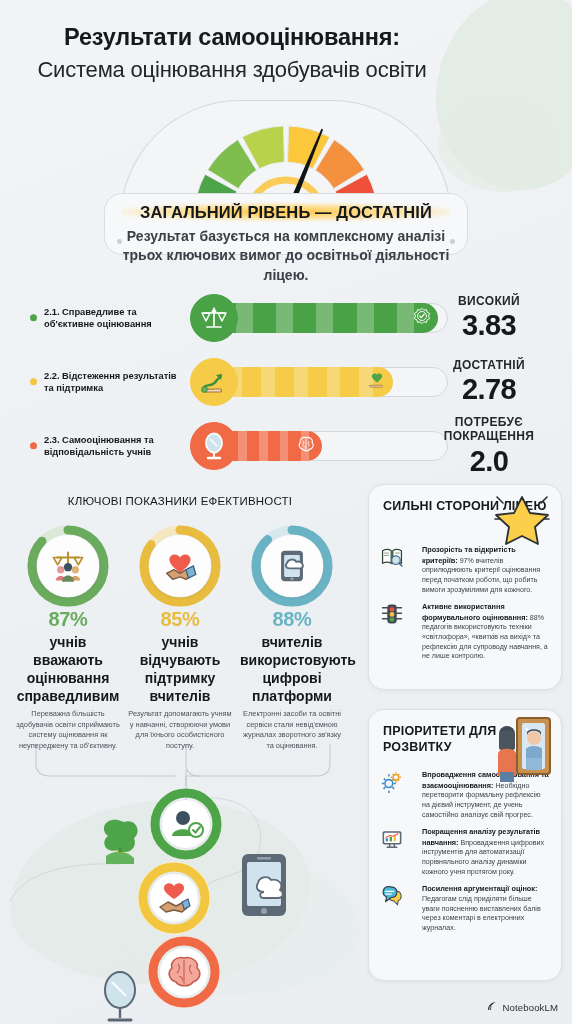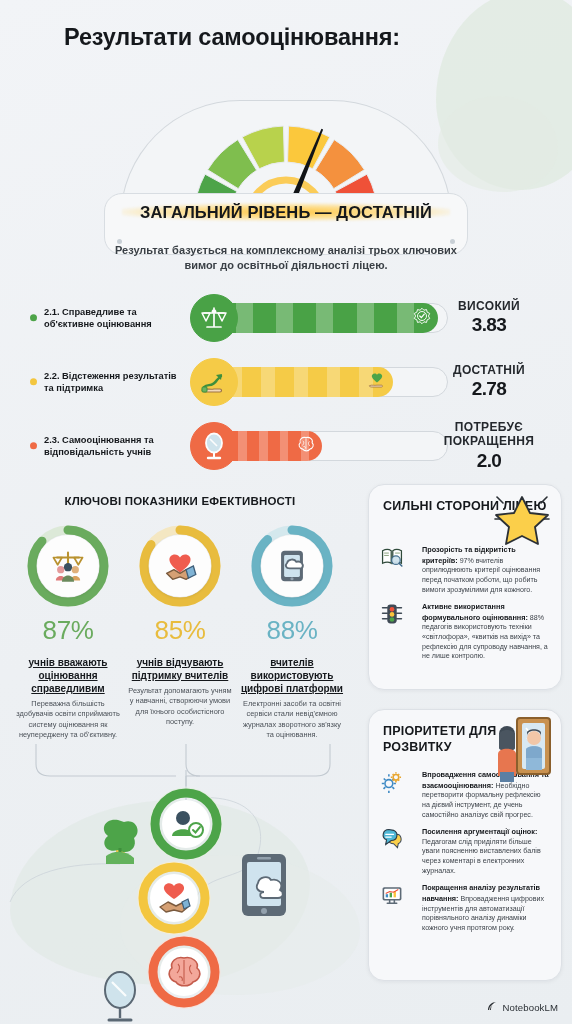--- a/index.html
+++ b/index.html
@@ -56,21 +56,21 @@
     position:relative; display:inline-block;
     font-size:16.5px; font-weight:bold; color:#15181c; letter-spacing:.1px;
     padding:1px 18px;
   }
   .banner-title::before {
     content:""; position:absolute; left:0; top:1px; right:0; bottom:2px; z-index:-1;
     background:radial-gradient(ellipse at center, rgba(255,196,60,.95) 0%, rgba(255,214,110,.7) 45%, rgba(255,232,170,0) 78%);
     filter:blur(1px);
   }
   .banner-sub {
-    font-size:11px; font-weight:bold; color:#3a4046; line-height:1.38; margin-top:20px;
+    font-size:14px; font-weight:bold; color:#3a4046; line-height:1.38; margin-top:4px;
   }
 
   
   .criteria { position:absolute; left:0; top:288px; width:559px; z-index:4; }
   .crit-row { position:relative; height:60px; margin-bottom:4px; }
   .crit-label { position:absolute; left:44px; top:50%; transform:translateY(-50%); width:142px; }
   .crit-bullet { position:absolute; left:-14px; top:50%; transform:translateY(-50%); width:7px; height:7px; border-radius:50%; }
   .crit-text { font-size:9.3px; font-weight:bold; color:#15181c; line-height:1.33; }
   .bar-area { position:absolute; left:196px; top:50%; transform:translateY(-50%); width:252px; height:30px; }
   .bar-track {
@@ -79,35 +79,35 @@
   }
   .bar-fill { position:absolute; left:0; top:0; height:30px; border-radius:15px; overflow:hidden; }
   .bar-stripes { position:absolute; inset:0; }
   .knob {
     position:absolute; left:-6px; top:50%; transform:translateY(-50%);
     width:48px; height:48px; border-radius:50%; display:flex; align-items:center; justify-content:center;
   }
   .bar-end-icon { position:absolute; right:7px; top:50%; transform:translateY(-50%); }
   .score-area { position:absolute; right:14px; top:50%; transform:translateY(-50%); width:112px; text-align:center; }
   .score-label { font-size:12px; font-weight:bold; color:#24282d; letter-spacing:.35px; line-height:1.2; }
-  .score-value { font-size:19px; font-weight:bold; color:#15181c; letter-spacing:-0.6px; margin-top:1px; }
+  .score-value { font-size:29px; font-weight:bold; color:#15181c; letter-spacing:-0.6px; margin-top:1px; }
 
   
   .kpi-section { position:absolute; left:0; top:494px; width:360px; z-index:4; }
-  .kpi-head { text-align:center; font-size:11.5px; font-weight:bold; color:#15181c; line-height:1.35; letter-spacing:.2px; }
+  .kpi-head { text-align:center; font-size:11.5px; font-weight:normal; color:#15181c; line-height:1.35; letter-spacing:.2px; }
   .kpi-cards { display:flex; justify-content:space-between; padding:0 16px; margin-top:14px; }
   .kpi-card { width:104px; text-align:center; }
   .kpi-ring { position:relative; width:84px; height:84px; margin:0 auto; }
   .kpi-inner {
     position:absolute; left:11px; top:11px; width:62px; height:62px; border-radius:50%;
     background:#fdfdfd; display:flex; align-items:center; justify-content:center;
     box-shadow:0 1px 3px rgba(0,0,0,.10);
   }
-  .kpi-pct { font-size:26px; font-weight:normal; margin-top:7px; letter-spacing:-0.4px; }
-  .kpi-bold { font-size:10px; font-weight:bold; color:#15181c; line-height:1.3; margin-top:10px;text-decoration:underline; }
+  .kpi-pct { font-size:20px; font-weight:bold; letter-spacing:-0.4px; }
+  .kpi-bold { font-size:14px; font-weight:bold; color:#15181c; line-height:1.3; margin-top:2px; }
   .kpi-desc { font-size:7.4px; color:#4b5158; line-height:1.42; margin-top:4px; }
 
   
   .connector { position:absolute; left:0; top:742px; z-index:2; }
 
   
   .illus { position:absolute; left:0; top:768px; width:372px; height:256px; z-index:3; }
 
   
   .panel {
@@ -137,20 +137,21 @@
 
 <div class="page">
 
   <div class="blob blob-a"></div>
   <div class="blob blob-b"></div>
   <div class="blob blob-c"></div>
   <div class="blob blob-d"></div>
 
   <div class="header">
     <div class="title-main">Результати самооцінювання:</div>
+    <div class="title-sub">Система оцінювання здобувачів освіти</div>
   </div>
 
   <div class="gauge-wrap">
     <div class="gauge-card"></div>
     <svg class="gauge-svg" width="220" height="118" viewBox="0 0 220 118">
       <g id="gauge-segments">
           <path d="M 18.035869416287397 107.43120923743172
        A 92 92 0 0 1 29.072331296271287 66.24257276553467
        L 60.73967991946948 83.36504429206458
        A 56 56 0 0 0 54.02183355774016 108.43638823148017 Z" fill="#4da449" stroke="#e8ebee" stroke-width="1"></path>
@@ -505,40 +506,40 @@
                 <circle cx="19" cy="8" r="3.6"></circle>
         <path d="M19 1.5 L19 3.2 M19 12.8 L19 14.5 M12.5 8 L14.2 8 M23.8 8 L25.5 8 M14.8 3.8 L16 5 M22 11 L23.2 12.2 M23.2 3.8 L22 5 M16 11 L14.8 12.2"></path>
               </g>
             </svg>
           </div>
       <div class="pitem-txt"><b>Впровадження самооцінювання та взаємооцінювання:</b><span> Необхідно перетворити формальну рефлексію на дієвий інструмент, де учень самостійно аналізує свій прогрес.</span></div>
         </div>
         <div class="pitem">
       <div class="pitem-ico">
             <svg width="22" height="22" viewBox="0 0 28 28">
-              <path d="M20 8 C26 8 28 17 22 20 L21 25 L16 20 C9 20 7 12 13 9 Z" fill="#fbcf4a" stroke="#3f4a55" stroke-width="1.3"></path>
-        <path d="M10 2 C2 2 0 12 7 15 L6 21 L13 16 C21 16 23 6 16 3 Z" fill="#4fb8d6" stroke="#2b3a45" stroke-width="1.4"></path>
-        <path d="M6 8 L16 8 M6 11.5 L13 11.5" stroke="#ffffff" stroke-width="1.5" stroke-linecap="round"></path>
-            </svg>
-          </div>
-      <div class="pitem-txt"><b>Посилення аргументації оцінок:</b><span> Педагогам слід приділяти більше уваги поясненню виставлених балів через коментарі в електронних журналах.</span></div>
-        </div>
-        <div class="pitem">
-      <div class="pitem-ico">
-            <svg width="22" height="22" viewBox="0 0 28 28">
               <rect x="2" y="4" width="24" height="17" rx="2.2" fill="#5d6a76"></rect>
         <rect x="4" y="6" width="20" height="13" rx="1.2" fill="#ffffff"></rect>
         <path d="M11 21 L11 24 M17 21 L17 24 M8 24.5 L20 24.5" stroke="#5d6a76" stroke-width="2" stroke-linecap="round"></path>
         <rect x="6" y="13" width="3" height="4" fill="#3f8ac4"></rect>
         <rect x="11" y="11" width="3" height="6" fill="#4da449"></rect>
         <rect x="16" y="9" width="3" height="8" fill="#fbc43c"></rect>
         <path d="M6 12 L11 9.5 L16 10.5 L22 7" stroke="#ef5138" stroke-width="1.4" fill="none"></path>
             </svg>
           </div>
       <div class="pitem-txt"><b>Покращення аналізу результатів навчання:</b><span> Впровадження цифрових інструментів для автоматизації порівняльного аналізу динаміки кожного учня протягом року.</span></div>
+        </div>
+        <div class="pitem">
+      <div class="pitem-ico">
+            <svg width="22" height="22" viewBox="0 0 28 28">
+              <path d="M20 8 C26 8 28 17 22 20 L21 25 L16 20 C9 20 7 12 13 9 Z" fill="#fbcf4a" stroke="#3f4a55" stroke-width="1.3"></path>
+        <path d="M10 2 C2 2 0 12 7 15 L6 21 L13 16 C21 16 23 6 16 3 Z" fill="#4fb8d6" stroke="#2b3a45" stroke-width="1.4"></path>
+        <path d="M6 8 L16 8 M6 11.5 L13 11.5" stroke="#ffffff" stroke-width="1.5" stroke-linecap="round"></path>
+            </svg>
+          </div>
+      <div class="pitem-txt"><b>Посилення аргументації оцінок:</b><span> Педагогам слід приділяти більше уваги поясненню виставлених балів через коментарі в електронних журналах.</span></div>
         </div>
       </div>
   </div>
 
   <div class="footer">
     <span>
       <svg width="12" height="12" viewBox="0 0 12 12">
         <path d="M2 10 C2 5 6 2 10 2 C7 3 5 6 5 10 Z" fill="#2b3035"></path>
         <path d="M3.5 10 C3.5 7 6 4.5 9 4" fill="none" stroke="#ffffff" stroke-width="0.8"></path>
       </svg>

